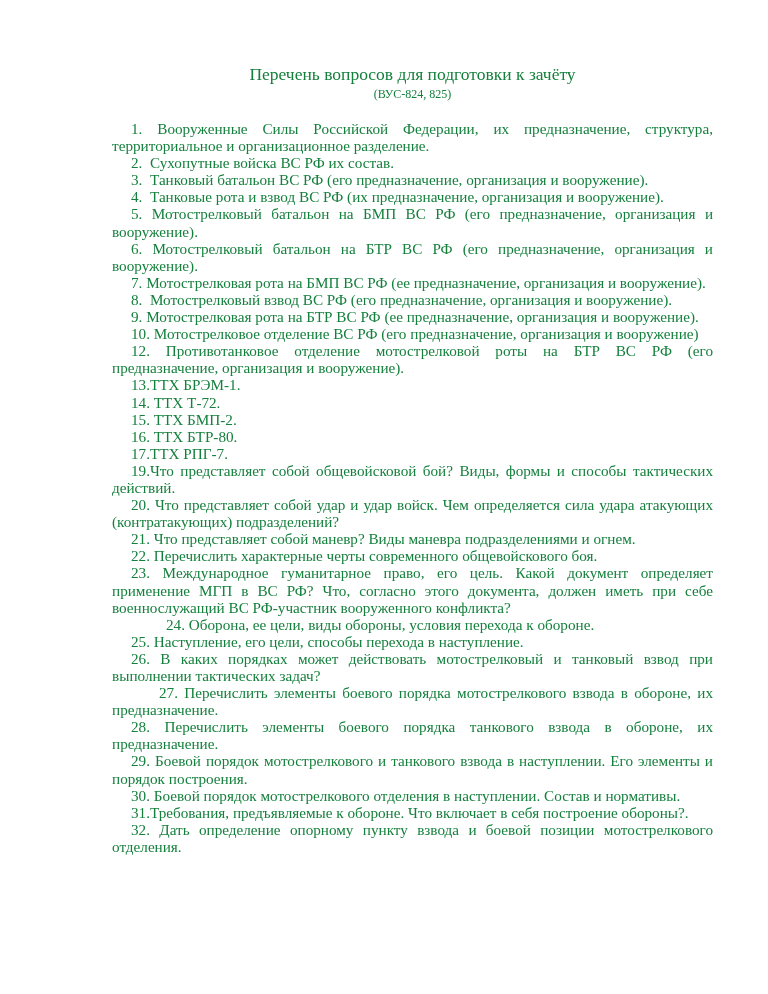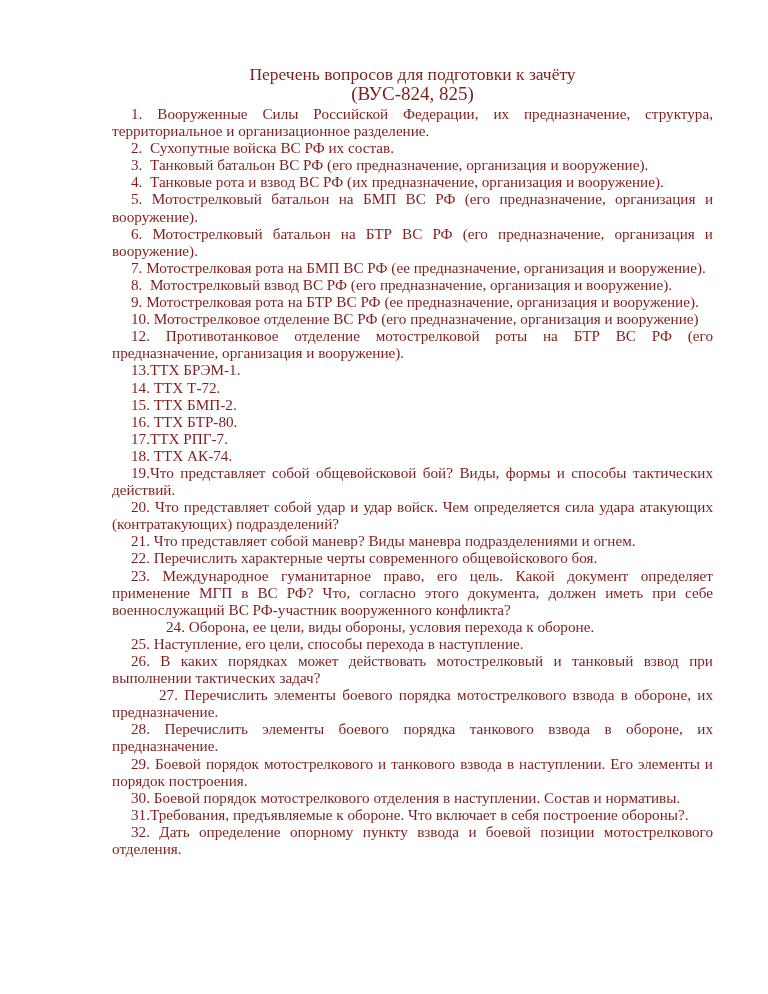--- a/index.html
+++ b/index.html
@@ -3,43 +3,43 @@
 <meta charset="utf-8">
 <style>
   html, body { margin: 0; padding: 0; background: #ffffff; }
   body { width: 768px; height: 994px; overflow: hidden; position: relative; }
   .page {
     position: absolute;
     left: 112px;
     top: 64px;
     width: 601px;
     font-family: "Liberation Serif", "DejaVu Serif", serif;
-    color: #7f1d1d;
+    color: #15803d;
     font-size: 15.2px;
     line-height: 17.1px;
   }
   .title {
     text-align: center;
     font-size: 17.5px;
     line-height: 20px;
     margin: 0;
     font-weight: normal;
   }
   .subtitle {
     text-align: center;
     font-size: 17.5px;
     line-height: 20px;
     font-weight: bold;
     margin: 0;
   }
   .code {
     text-align: center;
-    font-size: 19px;
+    font-size: 12px;
     line-height: 20px;
-    margin: 0 0 1px 0;
+    margin: 0 0 16px 0;
   }
   .q {
     text-align: justify;
     text-indent: 19px;
     margin: 0;
   }
   .q .num { }
 </style>
 </head>
 <body>
@@ -57,21 +57,20 @@
       <p class="q"><span class="num" style="white-space: pre;">7. </span><span>Мотострелковая рота на БМП ВС РФ (ее предназначение, организация и вооружение).</span></p>
       <p class="q"><span class="num" style="white-space: pre;">8.  </span><span>Мотострелковый взвод ВС РФ (его предназначение, организация и вооружение).</span></p>
       <p class="q"><span class="num" style="white-space: pre;">9. </span><span>Мотострелковая рота на БТР ВС РФ (ее предназначение, организация и вооружение).</span></p>
       <p class="q"><span class="num" style="white-space: pre; margin-top: 12px;">10. </span><span>Мотострелковое отделение ВС РФ (его предназначение, организация и вооружение)</span></p>
       <p class="q"><span class="num" style="white-space: pre;">12. </span><span>Противотанковое отделение мотострелковой роты на БТР ВС РФ (его предназначение, организация и вооружение).</span></p>
       <p class="q"><span class="num" style="white-space: pre;">13.</span><span>ТТХ БРЭМ-1.</span></p>
       <p class="q"><span class="num" style="white-space: pre;">14. </span><span>ТТХ Т-72.</span></p>
       <p class="q"><span class="num" style="white-space: pre;">15. </span><span>ТТХ БМП-2.</span></p>
       <p class="q"><span class="num" style="white-space: pre;">16. </span><span>ТТХ БТР-80.</span></p>
       <p class="q"><span class="num" style="white-space: pre;">17.</span><span>ТТХ РПГ-7.</span></p>
-      <p class="q"><span class="num" style="white-space: pre;">18. </span><span>ТТХ АК-74.</span></p>
       <p class="q"><span class="num" style="white-space: pre;">19.</span><span>Что представляет собой общевойсковой бой? Виды, формы и способы тактических действий.</span></p>
       <p class="q"><span class="num" style="white-space: pre;">20. </span><span>Что представляет собой удар и удар войск. Чем определяется сила удара атакующих (контратакующих) подразделений?</span></p>
       <p class="q"><span class="num" style="white-space: pre;">21. </span><span>Что представляет собой маневр? Виды маневра подразделениями и огнем.</span></p>
       <p class="q"><span class="num" style="white-space: pre;">22. </span><span>Перечислить характерные черты современного общевойскового боя.</span></p>
       <p class="q"><span class="num" style="white-space: pre;">23. </span><span>Международное гуманитарное право, его цель. Какой документ определяет применение МГП в ВС РФ? Что, согласно этого документа, должен иметь при себе военнослужащий ВС РФ-участник вооруженного конфликта?</span></p>
       <p class="q"><span class="num" style="white-space: pre; margin-left: 35px;">24. </span><span>Оборона, ее цели, виды обороны, условия перехода к обороне.</span></p>
       <p class="q"><span class="num" style="white-space: pre;">25. </span><span>Наступление, его цели, способы перехода в наступление.</span></p>
       <p class="q"><span class="num" style="white-space: pre;">26. </span><span>В каких порядках может действовать мотострелковый и танковый взвод при выполнении тактических задач?</span></p>
       <p class="q"><span class="num" style="white-space: pre; margin-left: 28px;">27. </span><span>Перечислить элементы боевого порядка мотострелкового взвода в обороне, их предназначение.</span></p>
       <p class="q"><span class="num" style="white-space: pre;">28. </span><span>Перечислить элементы боевого порядка танкового взвода в обороне, их предназначение.</span></p>

